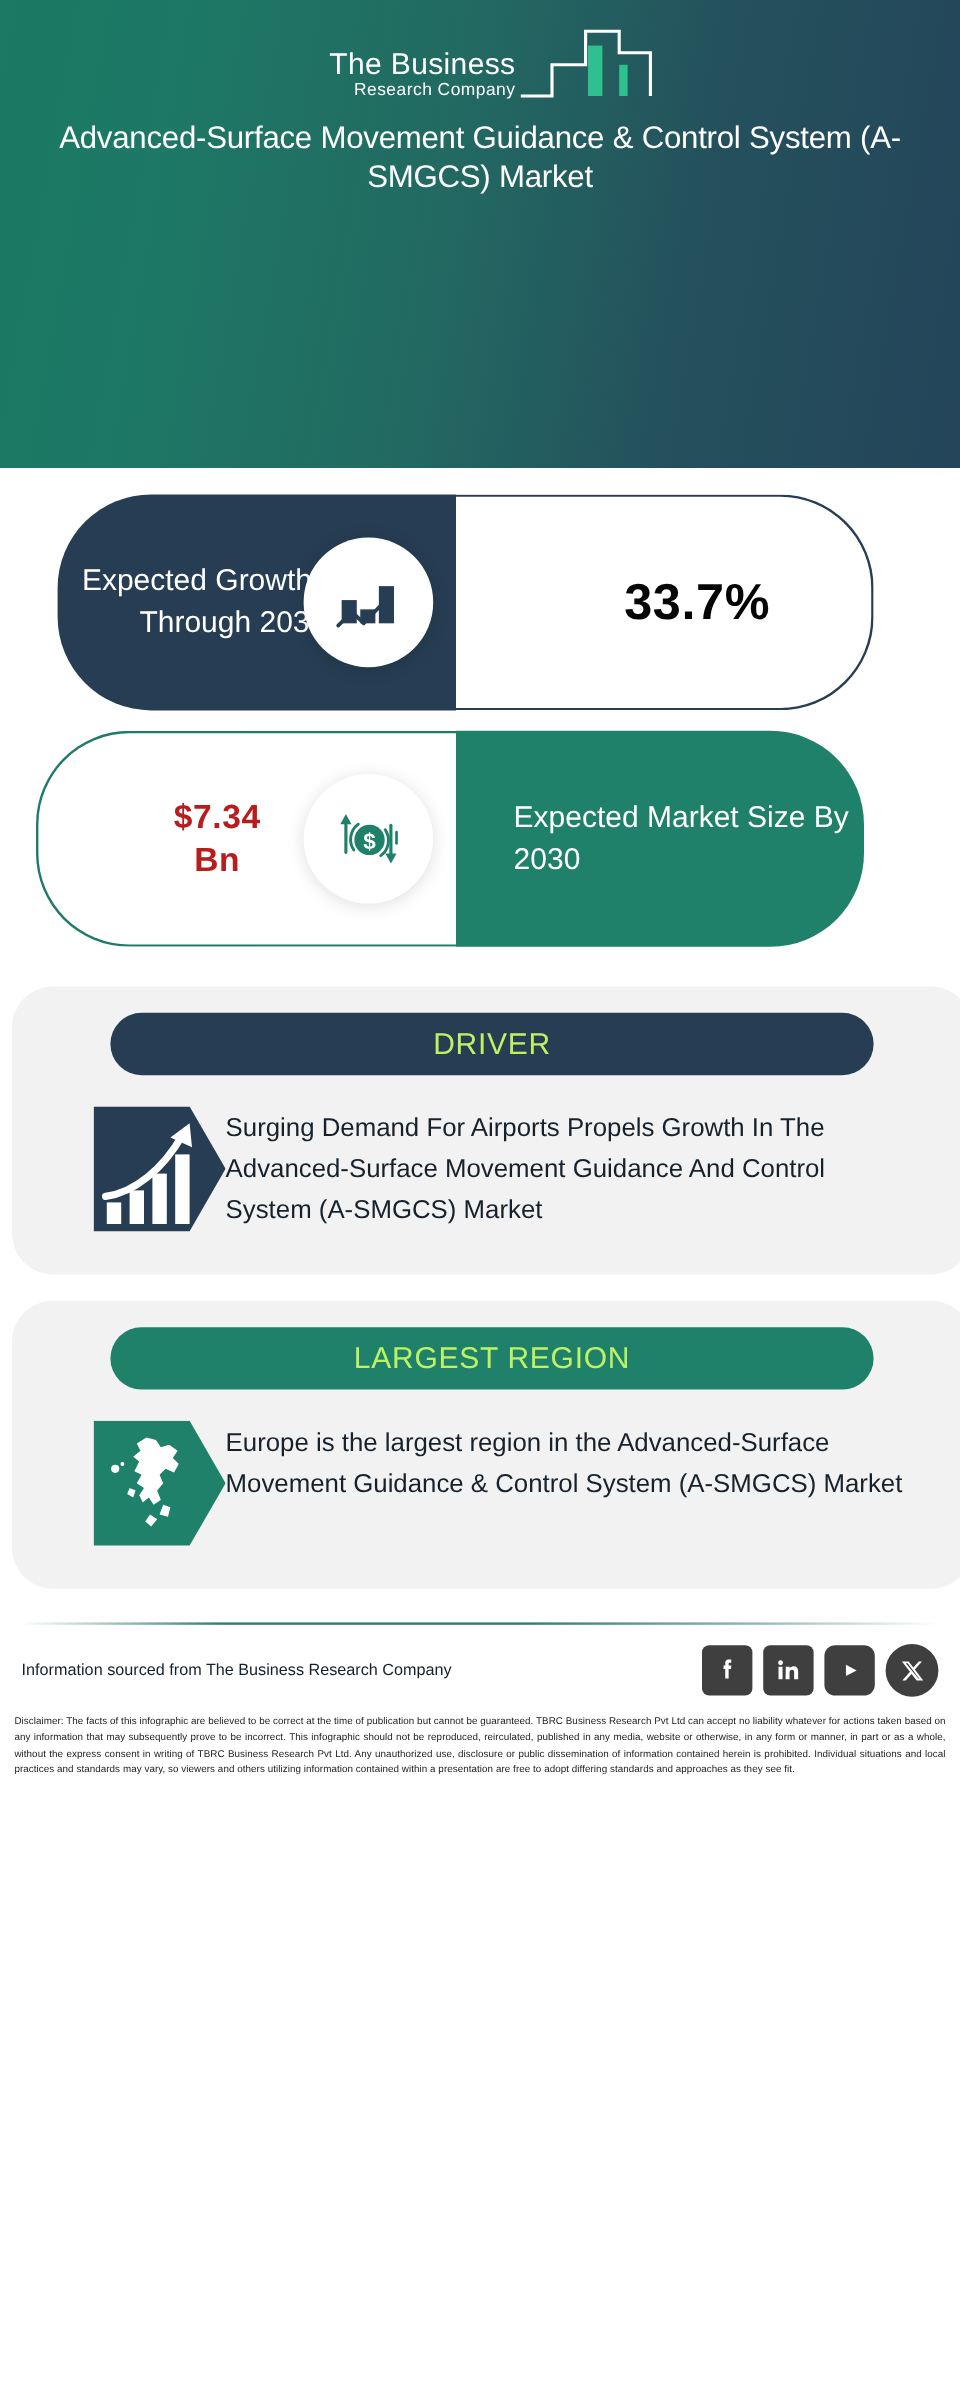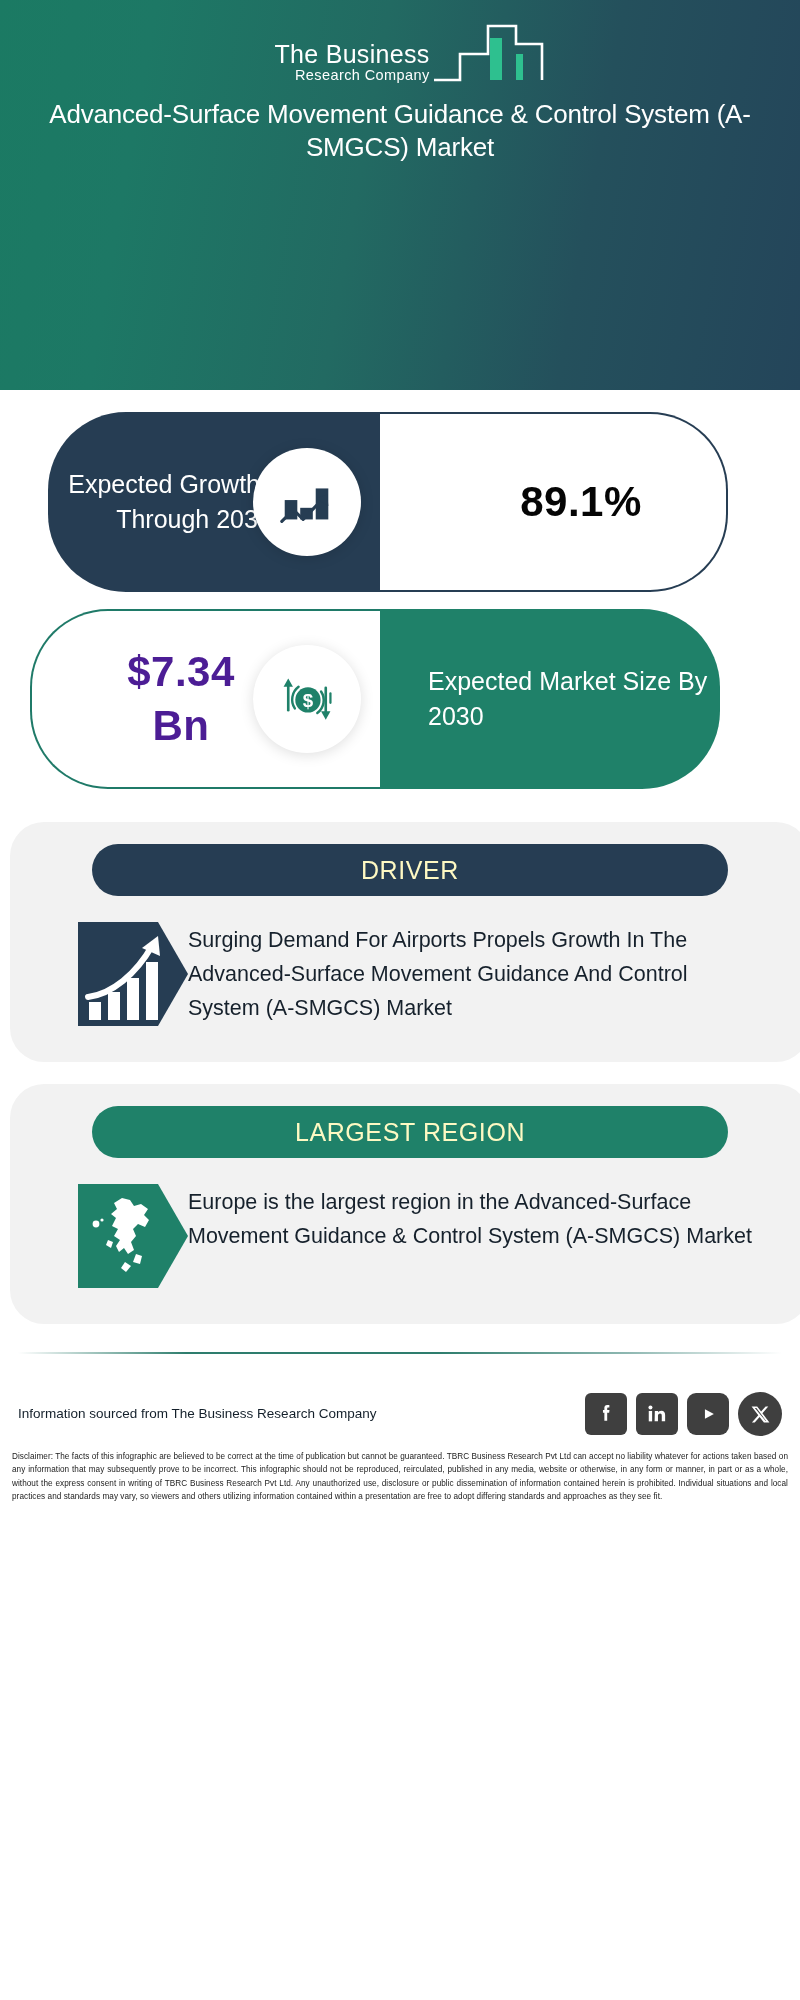--- a/index.html
+++ b/index.html
@@ -74,21 +74,21 @@
 
   
   .c2-left {
     position:absolute; left:30px; top:14px; width:350px; height:180px;
     border:2.5px solid #1f7a68; border-right:none;
     border-radius:78px 0 0 78px; background:#fff;
     display:flex; align-items:center; justify-content:center;
     padding-right:50px;
   }
   .c2-left .val {
-    color:#4c1d95; font-size:42px; font-weight:bold;
+    color:#b91c1c; font-size:28px; font-weight:bold;
     text-align:center; line-height:1.28; letter-spacing:.5px;
   }
   .c2-right {
     position:absolute; left:380px; top:14px; width:340px; height:180px;
     background:#1f8169; border-radius:0 78px 78px 0;
     display:flex; align-items:center; justify-content:center;
     padding-left:48px;
   }
   .c2-right .lbl {
     color:#ffffff; font-size:25px; line-height:1.42; font-weight:400;
@@ -102,38 +102,38 @@
   }
 
   
   .panel {
     position:relative; width:800px; background:#f2f2f2;
     border-radius:34px; padding:0;
   }
   .pill {
     height:52px; border-radius:28px;
     display:flex; align-items:center; justify-content:center;
-    color:#fef9c3; font-size:25px; letter-spacing:.6px; font-weight:400;
+    color:#bef264; font-size:25px; letter-spacing:.6px; font-weight:400;
   }
   .pill.dark { background:#263d53; }
   .pill.teal { background:#1f8169; }
 
   .panel-body { display:flex; align-items:flex-start; }
 
   .tag-icon { position:relative; width:110px; height:110px; flex:0 0 110px; }
 
   .panel-text { font-size:21.5px; line-height:1.58; color:#16212c; padding-top:2px; }
 
   
   .footer { position:relative; width:800px; background:#fff; }
   .footer-rule {
     height:2px; margin:0 18px;
     background:linear-gradient(90deg,#ffffff 0%,#2e7d6d 22%,#2e7d6d 55%,#8fb8b2 80%,#ffffff 100%);
   }
-  .footer-main { display:flex; align-items:center; justify-content:space-between; padding:16px 18px 0 18px;margin-top:22px; }
+  .footer-main { display:flex; align-items:center; justify-content:space-between; padding:16px 18px 0 18px; }
   .src-text { font-size:13.5px; line-height:1.62; color:#14202b; }
   .social { display:flex; align-items:center; gap:9px; }
   .sq { width:42px; height:42px; background:#3f3f3f; border-radius:6px;
         display:flex; align-items:center; justify-content:center; }
   .sq.yt { border-radius:9px; }
   .circ { width:44px; height:44px; background:#3f3f3f; border-radius:50%;
         display:flex; align-items:center; justify-content:center; }
 
   .disclaimer {
     padding:14px 12px 0 12px; font-size:8.2px; line-height:1.62;
@@ -164,21 +164,21 @@
   <div class="title">Advanced-Surface Movement Guidance &amp; Control System (A-SMGCS) Market</div>
 </div>
 
 <div class="stats">
 
   <div class="stat-row">
     <div class="c1-left">
       <div class="lbl">Expected Growth Rate Through 2030</div>
     </div>
     <div class="c1-right">
-      <div class="val">89.1%</div>
+      <div class="val">33.7%</div>
     </div>
     <div class="badge-circle" style="left:253px; top:58px;">
       <svg viewBox="0 0 64 64" width="62" height="62">
         <rect x="9" y="30" width="13" height="20" fill="#263d53"></rect>
         <rect x="25" y="38" width="13" height="12" fill="#263d53"></rect>
         <rect x="41" y="18" width="13" height="32" fill="#263d53"></rect>
         <polyline points="6,52 18,40 28,50 50,27" fill="none" stroke="#263d53" stroke-width="3.2" stroke-linejoin="round" stroke-linecap="round"></polyline>
         <polygon points="53,24 54,36 42,28" fill="#263d53"></polygon>
       </svg>
     </div>

